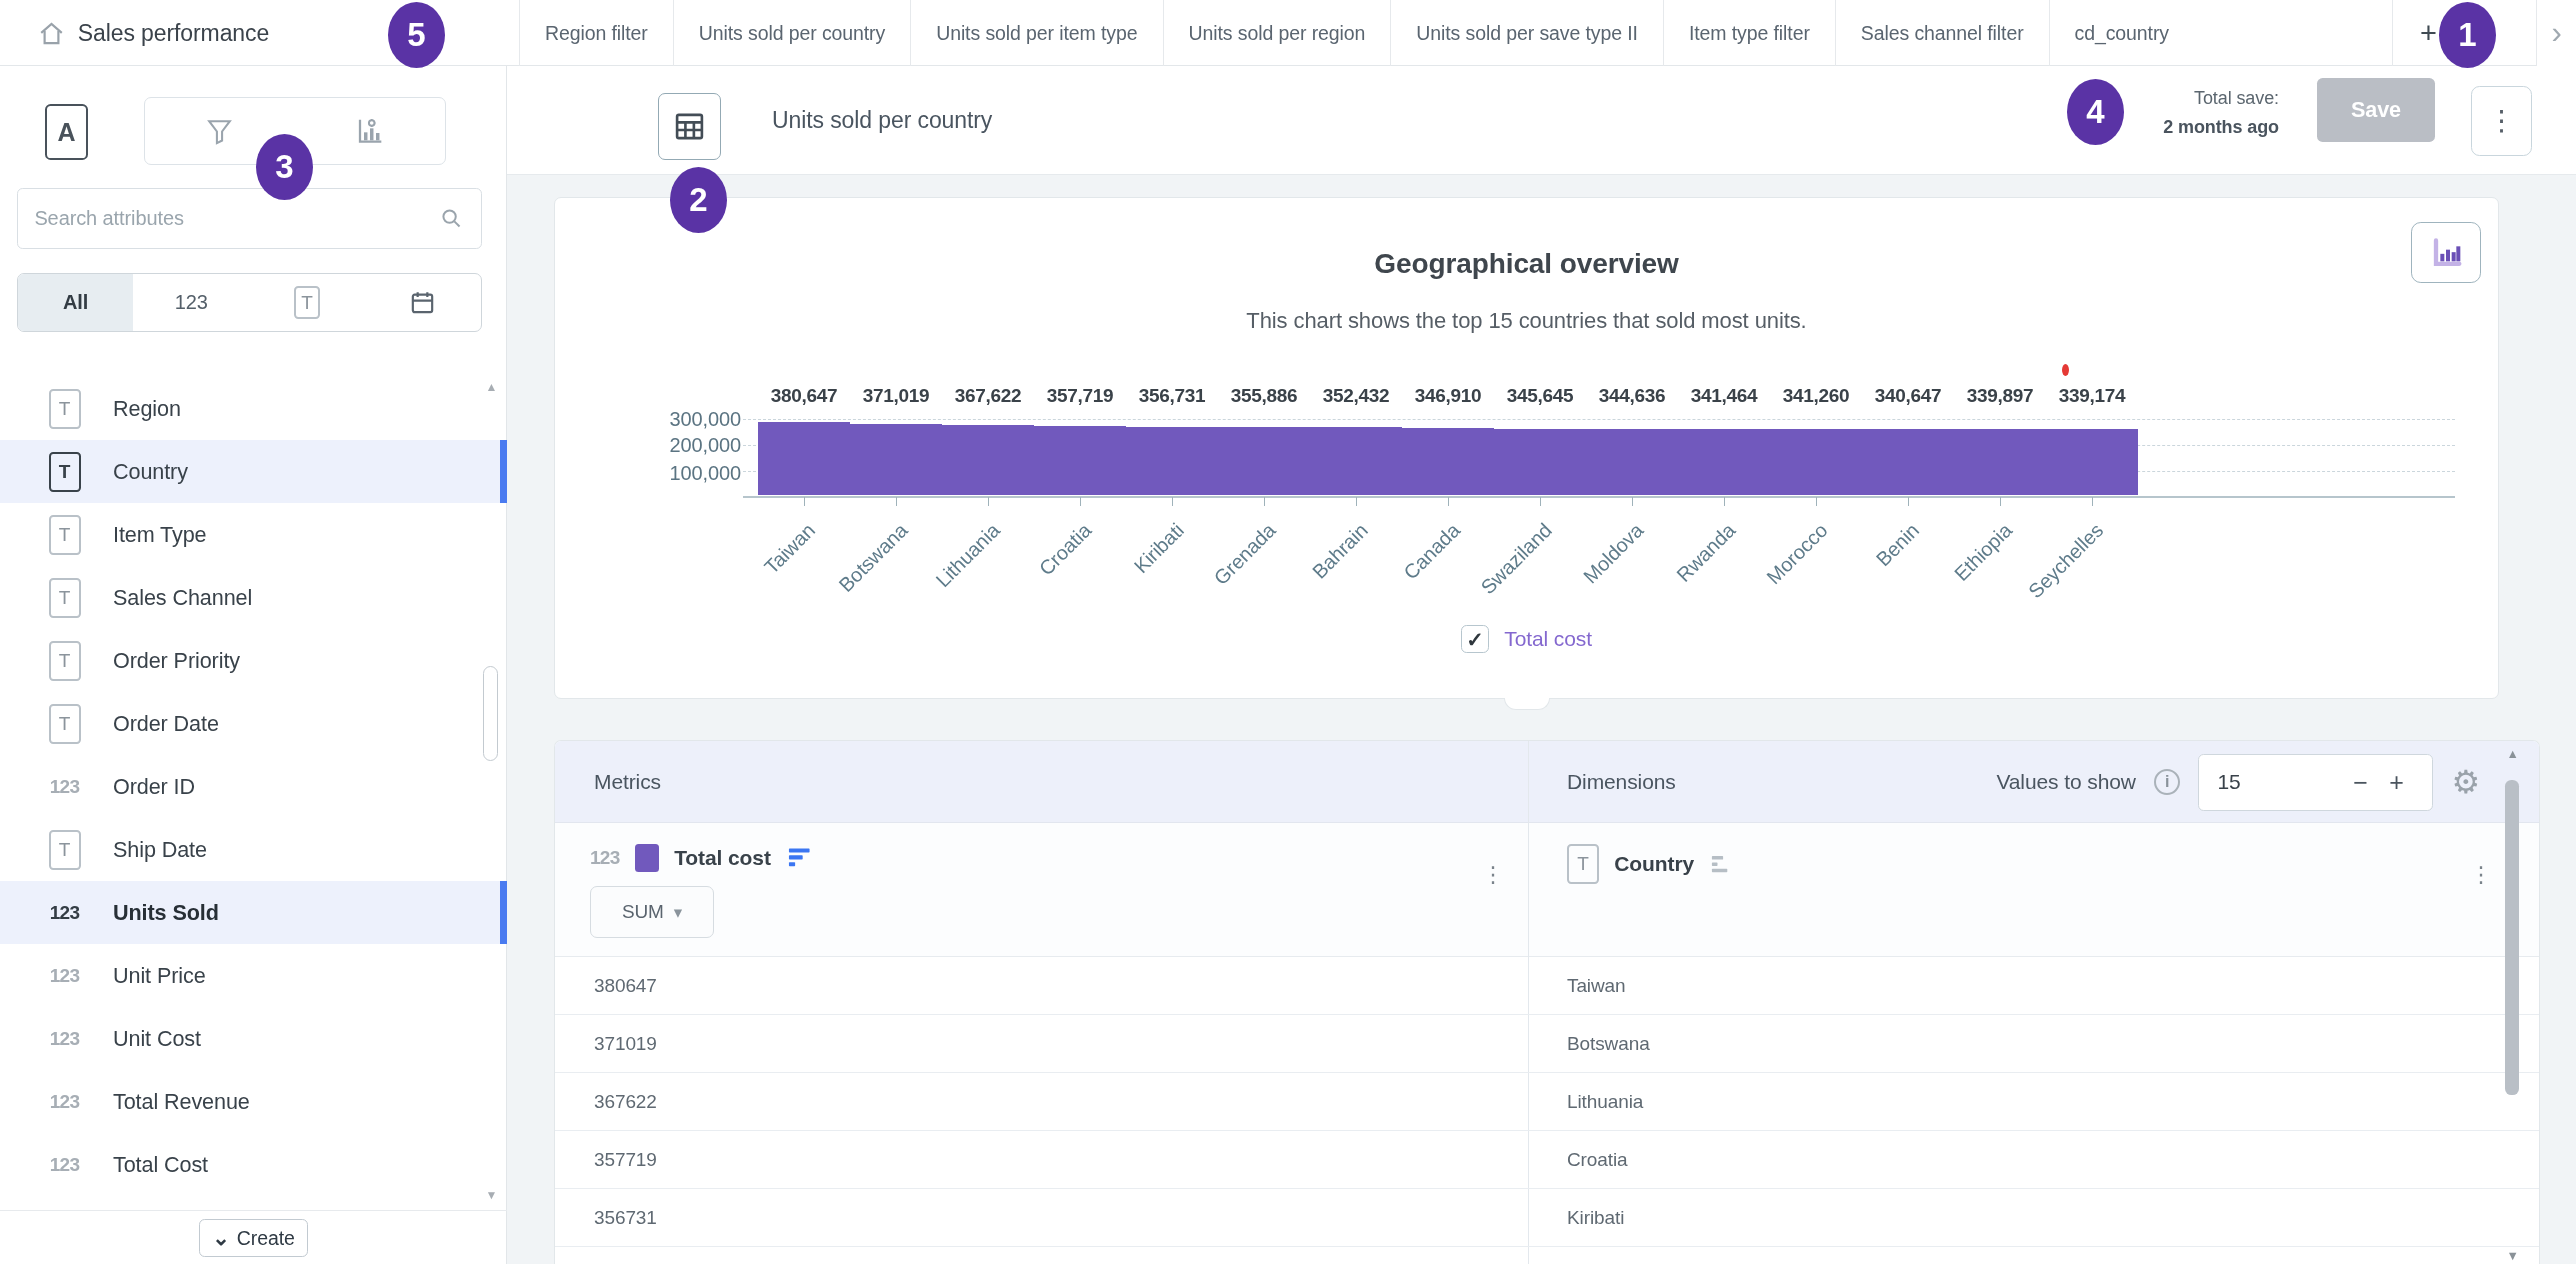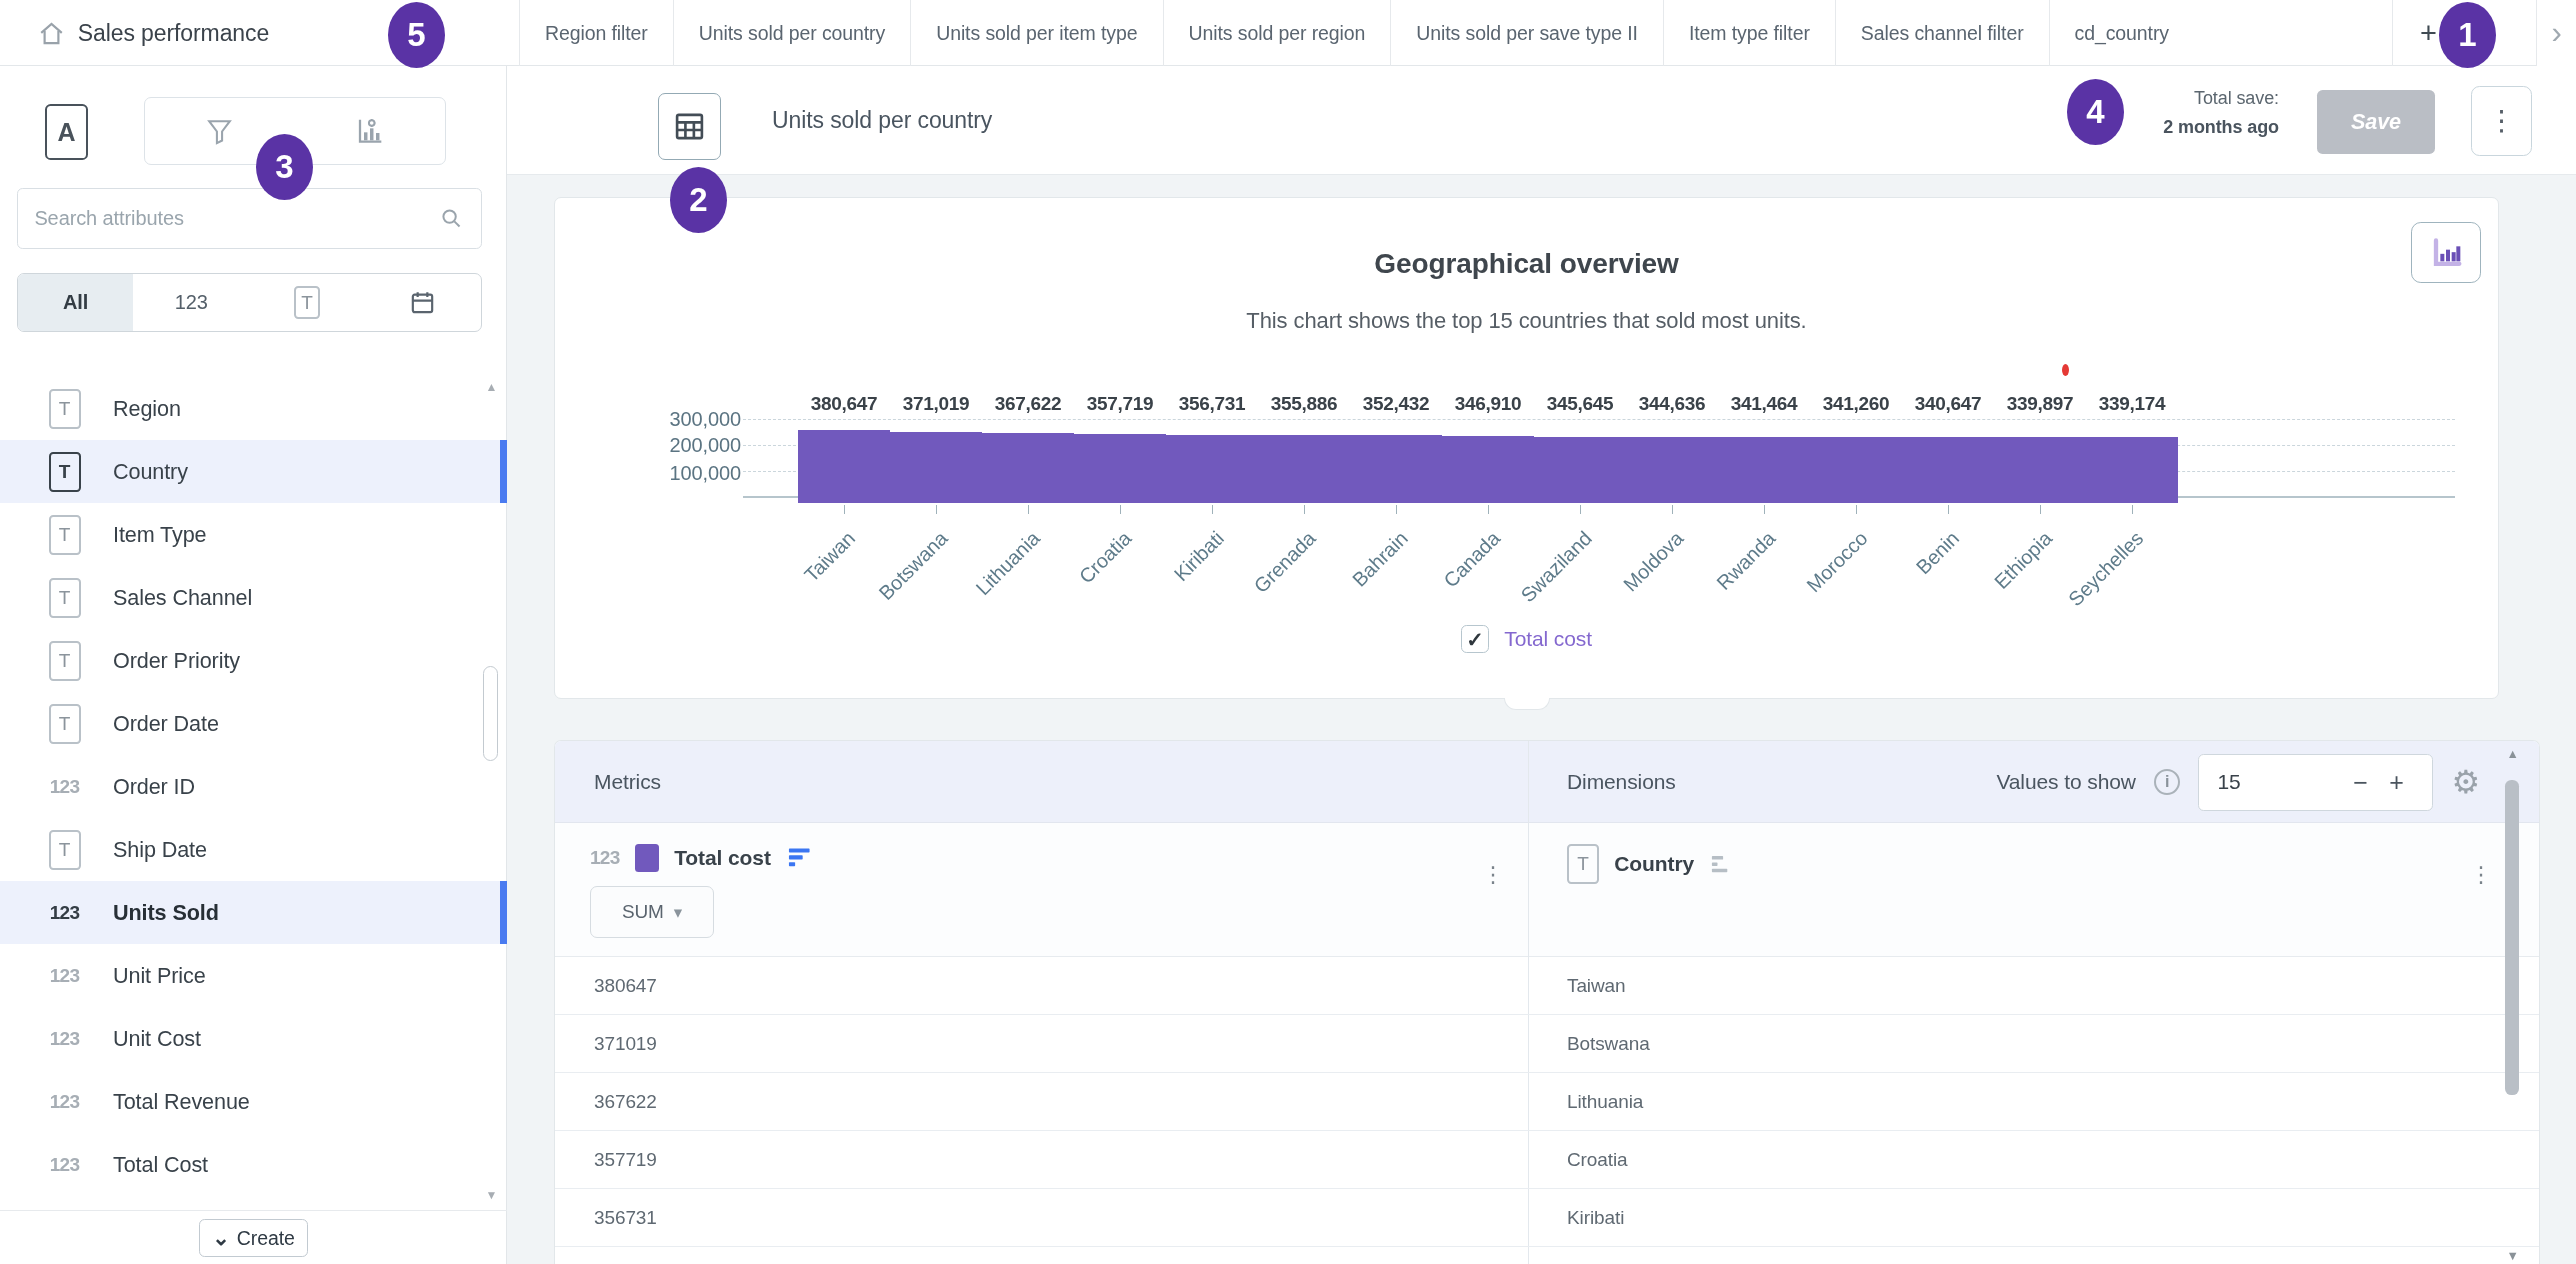--- a/index.html
+++ b/index.html
@@ -45,21 +45,21 @@
   .create-btn { width:109px; height:38px; border:0.7px solid #c2cad1; border-radius:5.6px; background:#fff; display:flex; align-items:center; justify-content:center; gap:7px; font-size:19.5px; color:#2f3a44; cursor:pointer; }
   .create-btn .chev { font-size:21px; line-height:14px; font-weight:700; }
 
   
   .toolbar-main { position:absolute; left:507px; top:66px; width:2069px; height:109px; background:#fff; border-bottom:0.7px solid #e6eaed; z-index:10; }
   .table-btn { position:absolute; left:151px; top:26.5px; width:63px; height:67px; border:1.4px solid #93a9b4; border-radius:7px; background:#fff; display:flex; align-items:center; justify-content:center; cursor:pointer; }
   .view-title { position:absolute; left:265px; top:0; height:109px; display:flex; align-items:center; font-size:23px; color:#4a5560; }
   .lastsave { position:absolute; right:297px; top:18px; text-align:right; }
   .lastsave .l1 { font-size:18px; color:#5b666f; line-height:28px; }
   .lastsave .l2 { font-size:18px; color:#4a545e; font-weight:700; line-height:31px; }
-  .save-btn { position:absolute; right:141px; top:24px; width:118px; height:64px; background:#babec5; color:#fff; font-size:21.6px; font-weight:700; border:none; border-radius:5.6px; display:flex; align-items:center; justify-content:center;font-style:italic; }
+  .save-btn { position:absolute; right:141px; top:12px; width:118px; height:64px; background:#babec5; color:#fff; font-size:21.6px; font-weight:700; border:none; border-radius:5.6px; display:flex; align-items:center; justify-content:center; }
   .kebab-btn { position:absolute; right:44px; top:19.5px; width:61px; height:70px; border:1.4px solid #c9d6dd; border-radius:8.4px; background:#fff; display:flex; align-items:center; justify-content:center; font-size:28px; color:#565f68; cursor:pointer; }
 
   
   .cmenu { position:absolute; left:455px; top:74px; width:171px; background:#fff; border-radius:4.2px; box-shadow:0 5.6px 19.5px rgba(40,50,60,.22); z-index:60; overflow:hidden; }
   .cmenu .mi { height:66px; display:flex; align-items:center; gap:16.7px; padding-left:19.5px; font-size:21.6px; color:#3f4a52; cursor:pointer; }
   .cmenu .mi.hover { background:#f4f5f6; }
   .cmenu .sep { height:0.7px; background:#ececee; }
 
   
   .content { position:absolute; left:507px; top:174px; width:2069px; height:1090px; background:#f1f4f6; overflow:hidden; }
@@ -69,21 +69,21 @@
   .notch { position:absolute; left:949px; top:500px; width:46px; height:12px; background:#fff; border:0.7px solid #e2e7ea; border-top:none; border-radius:0 0 23px 23px; }
   .ct-btn { position:absolute; left:1856px; top:24.4px; width:70px; height:61px; border:1.4px solid #9fb4be; border-radius:9.8px; background:#fff; display:flex; align-items:center; justify-content:center; cursor:pointer; }
   .c-title { position:absolute; left:0; right:0; top:50px; text-align:center; font-size:28px; font-weight:700; color:#3f464d; }
   .c-sub { position:absolute; left:0; right:0; top:110px; text-align:center; font-size:22px; color:#565e66; }
   .gline { position:absolute; left:188px; right:43px; border-top:1.4px dashed #cbd6dc; }
   .g1 { top:221px; } .g2 { top:247px; } .g3 { top:273px; }
   .baseline { position:absolute; left:188px; right:43px; top:298px; height:2.1px; background:#b6c5cc; }
   .yticks { position:absolute; left:84px; top:0; width:102px; height:100%; }
   .ytick { position:absolute; right:0; transform:translateY(-50%); font-size:20px; color:#5b7482; }
   .yt0 { top:221px; } .yt1 { top:247px; } .yt2 { top:275px; }
-  .bars { position:absolute; left:203px; width:1380px; bottom:195px; height:77px; display:flex; justify-content:space-between; align-items:flex-end;margin-left:40px; }
+  .bars { position:absolute; left:203px; width:1380px; bottom:203px; height:77px; display:flex; justify-content:space-between; align-items:flex-end; }
   .bar-col { position:relative; width:93px; height:100%; display:flex; align-items:flex-end; justify-content:center; }
   .bar-rect { width:100%; background:#7159bd; }
   .bar-val { position:absolute; bottom:calc(100% + 11px); left:50%; transform:translateX(-50%); font-size:19px; font-weight:600; color:#3a4249; white-space:nowrap; letter-spacing:-0.3px; }
   .bar-tick { position:absolute; top:calc(100% + 2.1px); left:50%; width:1.4px; height:9px; background:#9fb2ba; }
   .bar-cat { position:absolute; top:calc(100% + 24px); right:50%; transform:rotate(-45deg); transform-origin:top right; font-size:20px; color:#5e7b8a; white-space:nowrap; }
   .red-dot { position:absolute; left:1507px; top:166px; width:7px; height:12px; border-radius:50%; background:#e53935; }
   .legend { position:absolute; left:0; right:0; top:427px; display:flex; align-items:center; justify-content:center; gap:15.3px; }
   .chkbox { width:28px; height:28px; border:1.4px solid #b7c6ce; border-radius:5.6px; background:#fff; display:flex; align-items:center; justify-content:center; cursor:pointer; }
   .chkbox .mark { font-size:21px; font-weight:700; color:#2f373d; line-height:1; }
   .legend .lg-label { font-size:21px; color:#8468cf; }

